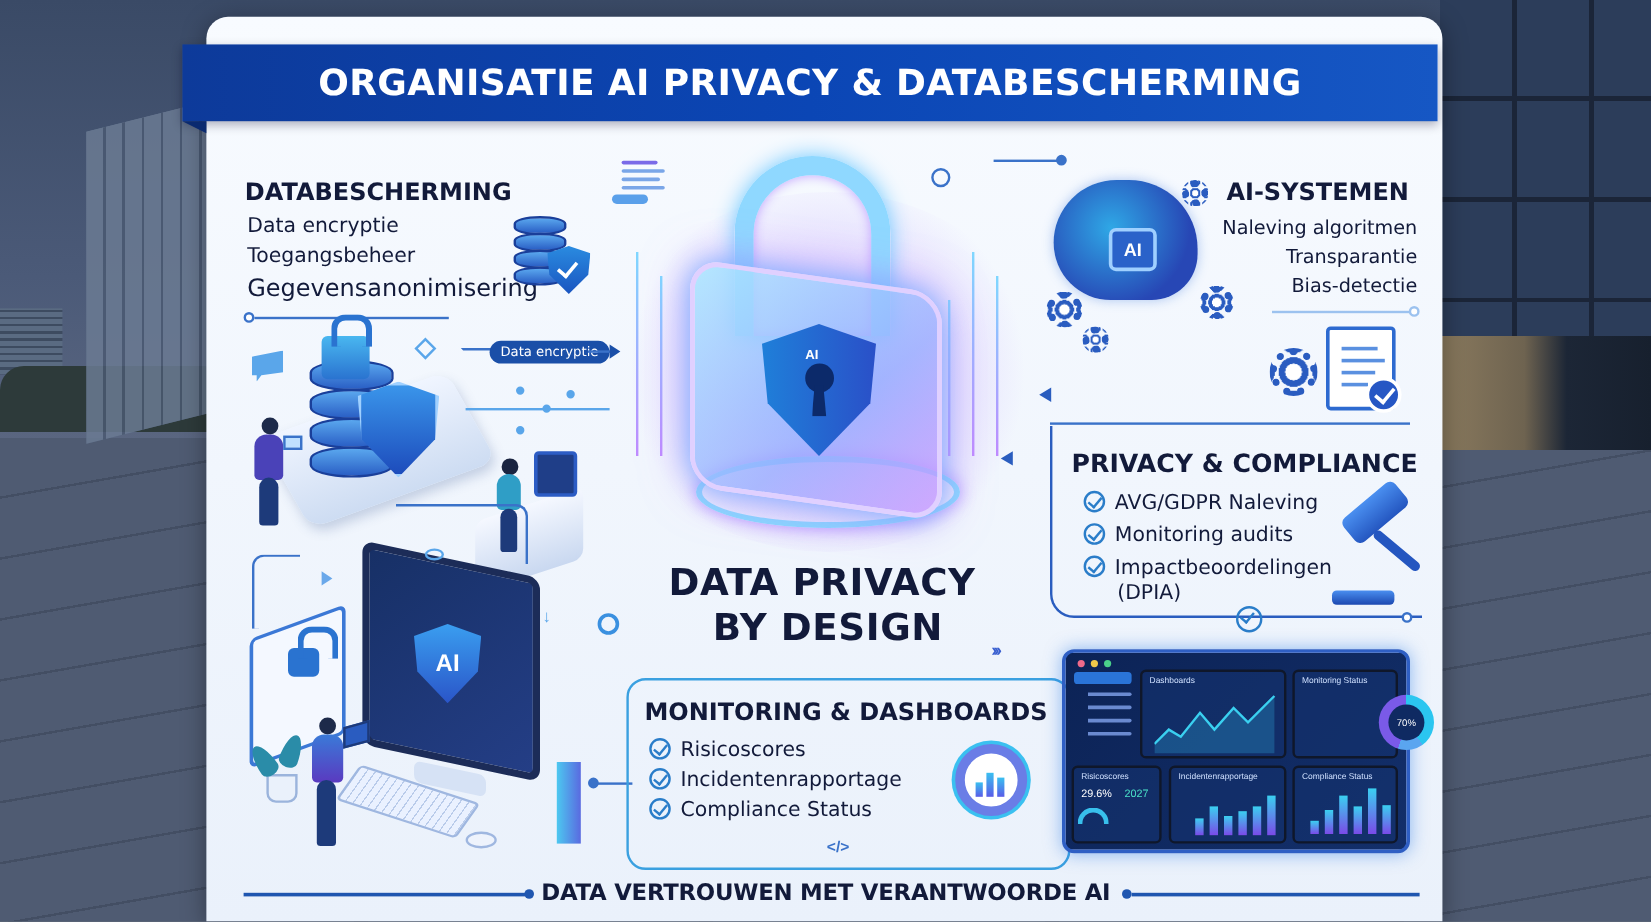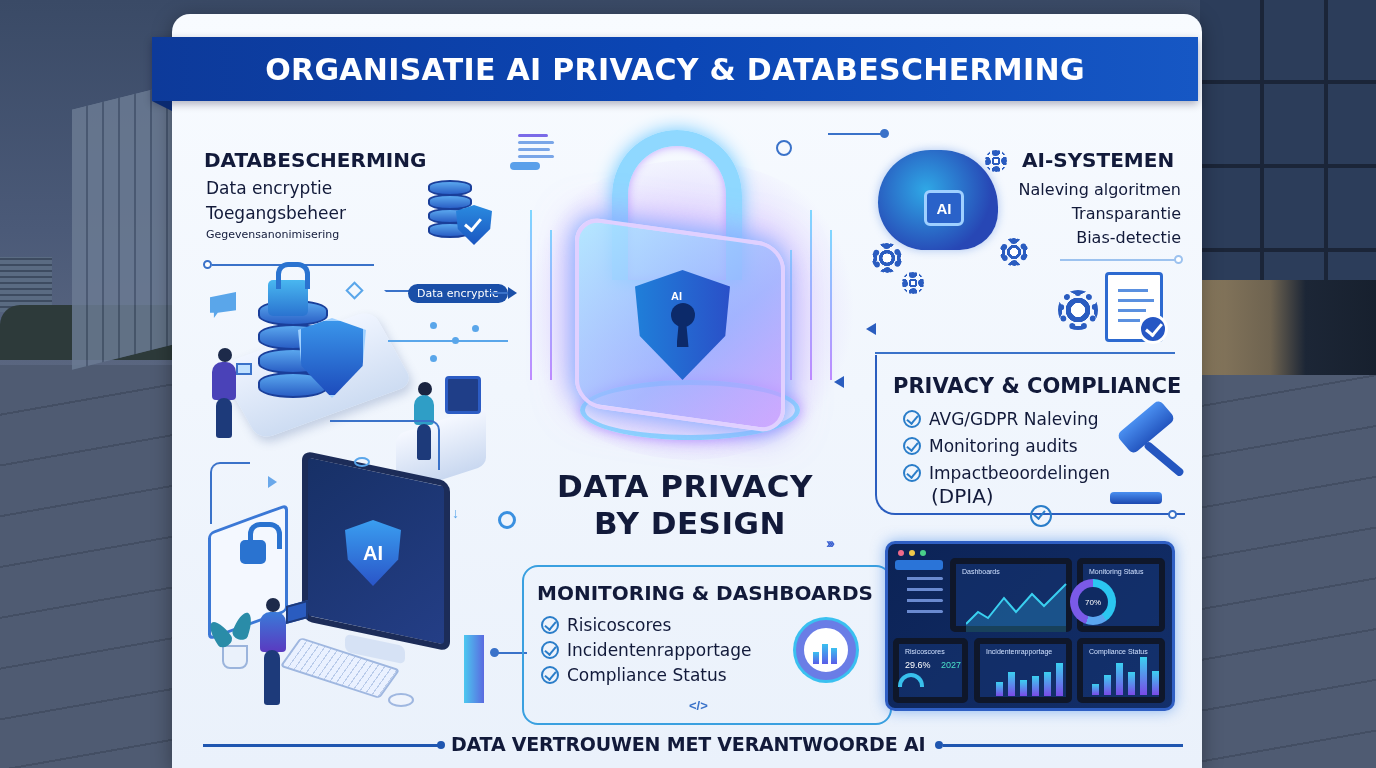--- a/index.html
+++ b/index.html
@@ -97,24 +97,24 @@
 
 .panel-right{position:absolute;left:875px;top:355px;width:310px;height:160px;border:2px solid #2a5dbf;border-right:none;border-top:none;border-radius:0 0 0 20px}
 .mon-box{position:absolute;left:522px;top:565px;width:370px;height:160px;border:2px solid #3aa0e0;border-radius:16px}
 .mon-circle{position:absolute;left:796px;top:620px;width:60px;height:60px;border-radius:50%;border:8px solid #6a7de6;background:#fff;box-shadow:0 0 0 3px #3ac0f0}
 .mon-bars{position:absolute;left:813px;top:642px;width:26px;height:22px;display:flex;gap:3px;align-items:flex-end}
 .mon-bars span{display:block;width:6px;background:linear-gradient(#3ac0f0,#5a5ce8)}
 
 .dash{position:absolute;left:885px;top:541px;width:290px;height:170px;background:linear-gradient(135deg,#0c2356,#132f6a);border:3px solid #2f5fc4;border-radius:10px;box-shadow:0 0 14px rgba(40,120,230,.5)}
 .dash-dots{position:absolute;left:10px;top:6px;display:flex;gap:5px}
 .dash-dots span{width:6px;height:6px;border-radius:50%}
-.tile{position:absolute;border:6px solid #0f172a;border-radius:5px;background:rgba(20,50,110,.6)}
+.tile{position:absolute;border:2px solid #0f172a;border-radius:5px;background:rgba(20,50,110,.6)}
 .tile-title{position:absolute;left:6px;top:4px;font-size:7px;color:#cfe0ff;white-space:nowrap}
 .spark{position:absolute}
-.donut{position:absolute;left:1070px;top:579px;width:46px;height:46px;border-radius:50%;
+.donut{position:absolute;left:1149px;top:579px;width:46px;height:46px;border-radius:50%;
  background:conic-gradient(#2bc6f0 0 40%,#5aa5f0 40% 55%,#7a5ae8 55% 100%);display:flex;align-items:center;justify-content:center}
 .donut::after{content:"";position:absolute;width:30px;height:30px;border-radius:50%;background:#0f2a62}
 .donut-label{position:relative;z-index:2;color:#fff;font-size:8px}
 .vbars{position:absolute;display:flex;align-items:flex-end;gap:5px}
 .vbars span{display:block;width:7px;background:linear-gradient(#3ad0f0,#7a4ae8)}
 .side-nav{position:absolute;left:895px;top:560px}
 .side-nav div{height:10px;margin-bottom:4px;width:48px;border-radius:3px}
 .gauge{position:absolute;left:898px;top:673px;width:26px;height:14px;border:4px solid #38c0ec;border-bottom:none;border-radius:14px 14px 0 0}
 
 .footer-line{position:absolute;top:744px;height:3px;background:#1f56b0}
@@ -138,21 +138,21 @@
 <div class="card"></div>
 
 <div class="banner">
   <h1>ORGANISATIE AI PRIVACY &amp; DATABESCHERMING</h1>
 </div>
 <div class="banner-fold"></div>
 
 <div class="h2" style="left:204px;top:148px;font-size:20px">DATABESCHERMING</div>
 <div class="line" style="left:206px;top:178px;font-size:17px">Data encryptie</div>
 <div class="line" style="left:206px;top:203px;font-size:17px">Toegangsbeheer</div>
-<div class="line" style="left:206px;top:228px;font-size:11px">Gegevensanonimisering</div>
+<div class="line" style="left:206px;top:228px;font-size:20px">Gegevensanonimisering</div>
 
 <div class="db">
   <div class="db-disc" style="top:0"></div>
     <div class="db-disc" style="top:14px"></div>
     <div class="db-disc" style="top:28px"></div>
     <div class="db-disc" style="top:42px"></div>
 </div>
 <div class="sh-sm"></div>
 <div class="list-icon">
     <div style="width:30px;background:#7a6ae8"></div>
@@ -268,21 +268,21 @@
 <div class="dot" style="left:1174px;top:255px;border-color:#9cc2ef"></div>
 <div class="wire" style="left:875px;top:328px;width:300px;height:26px;border-top-width:0;border-bottom-width:2px"></div>
 <div style="position:absolute;left:866px;top:323px;border-right:10px solid #2a5dbf;border-top:6px solid transparent;border-bottom:6px solid transparent"></div>
 <div style="position:absolute;left:834px;top:376px;border-right:10px solid #2a5dbf;border-top:6px solid transparent;border-bottom:6px solid transparent"></div>
 
 <div class="panel-right"></div>
 <div class="h2" style="left:893px;top:374px;font-size:21px">PRIVACY &amp; COMPLIANCE</div>
 <div class="line" style="left:903px;top:409px;font-size:17px"><span class="check"></span><span>AVG/GDPR Naleving</span></div>
 <div class="line" style="left:903px;top:436px;font-size:17px"><span class="check"></span><span>Monitoring audits</span></div>
 <div class="line" style="left:903px;top:463px;font-size:17px"><span class="check"></span><span>Impactbeoordelingen</span></div>
-<div class="line" style="left:931px;top:484px;font-size:20px">(DPIA)</div>
+<div class="line" style="left:931px;top:484px;font-size:17px">(DPIA)</div>
 <div class="gavel-head"></div>
 <div class="gavel-handle"></div>
 <div class="gavel-base"></div>
 <div class="check" style="position:absolute;left:1030px;top:505px;width:22px;height:22px"></div>
 <div class="dot" style="left:1168px;top:510px"></div>
 
 <div class="chev">›››</div>
 <div class="mon-box"></div>
 <div class="h2" style="left:537px;top:581px;font-size:20px">MONITORING &amp; DASHBOARDS</div>
 <div class="line" style="left:541px;top:615px;font-size:17px"><span class="check"></span><span>Risicoscores</span></div>

